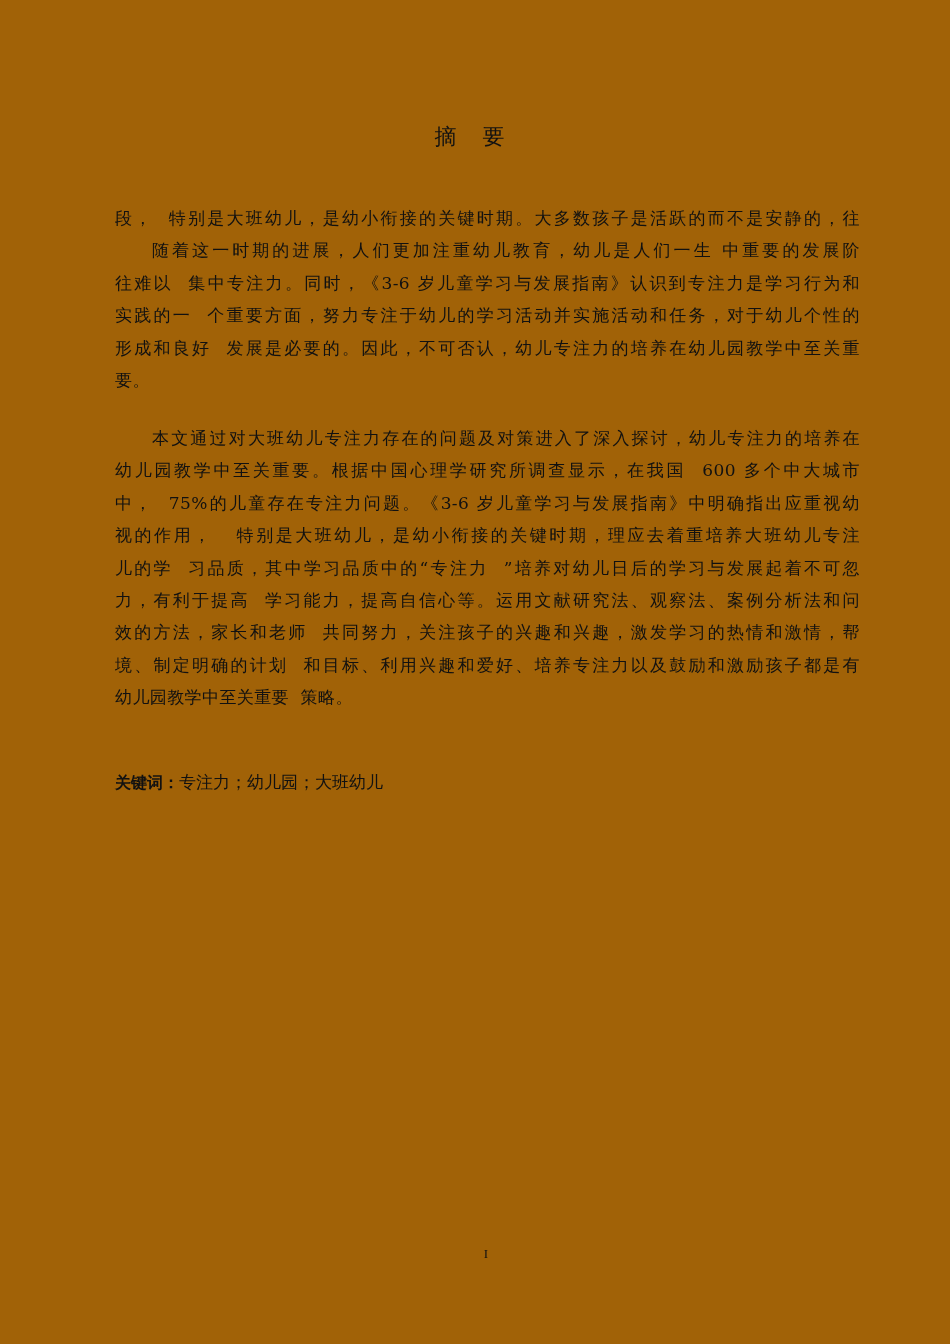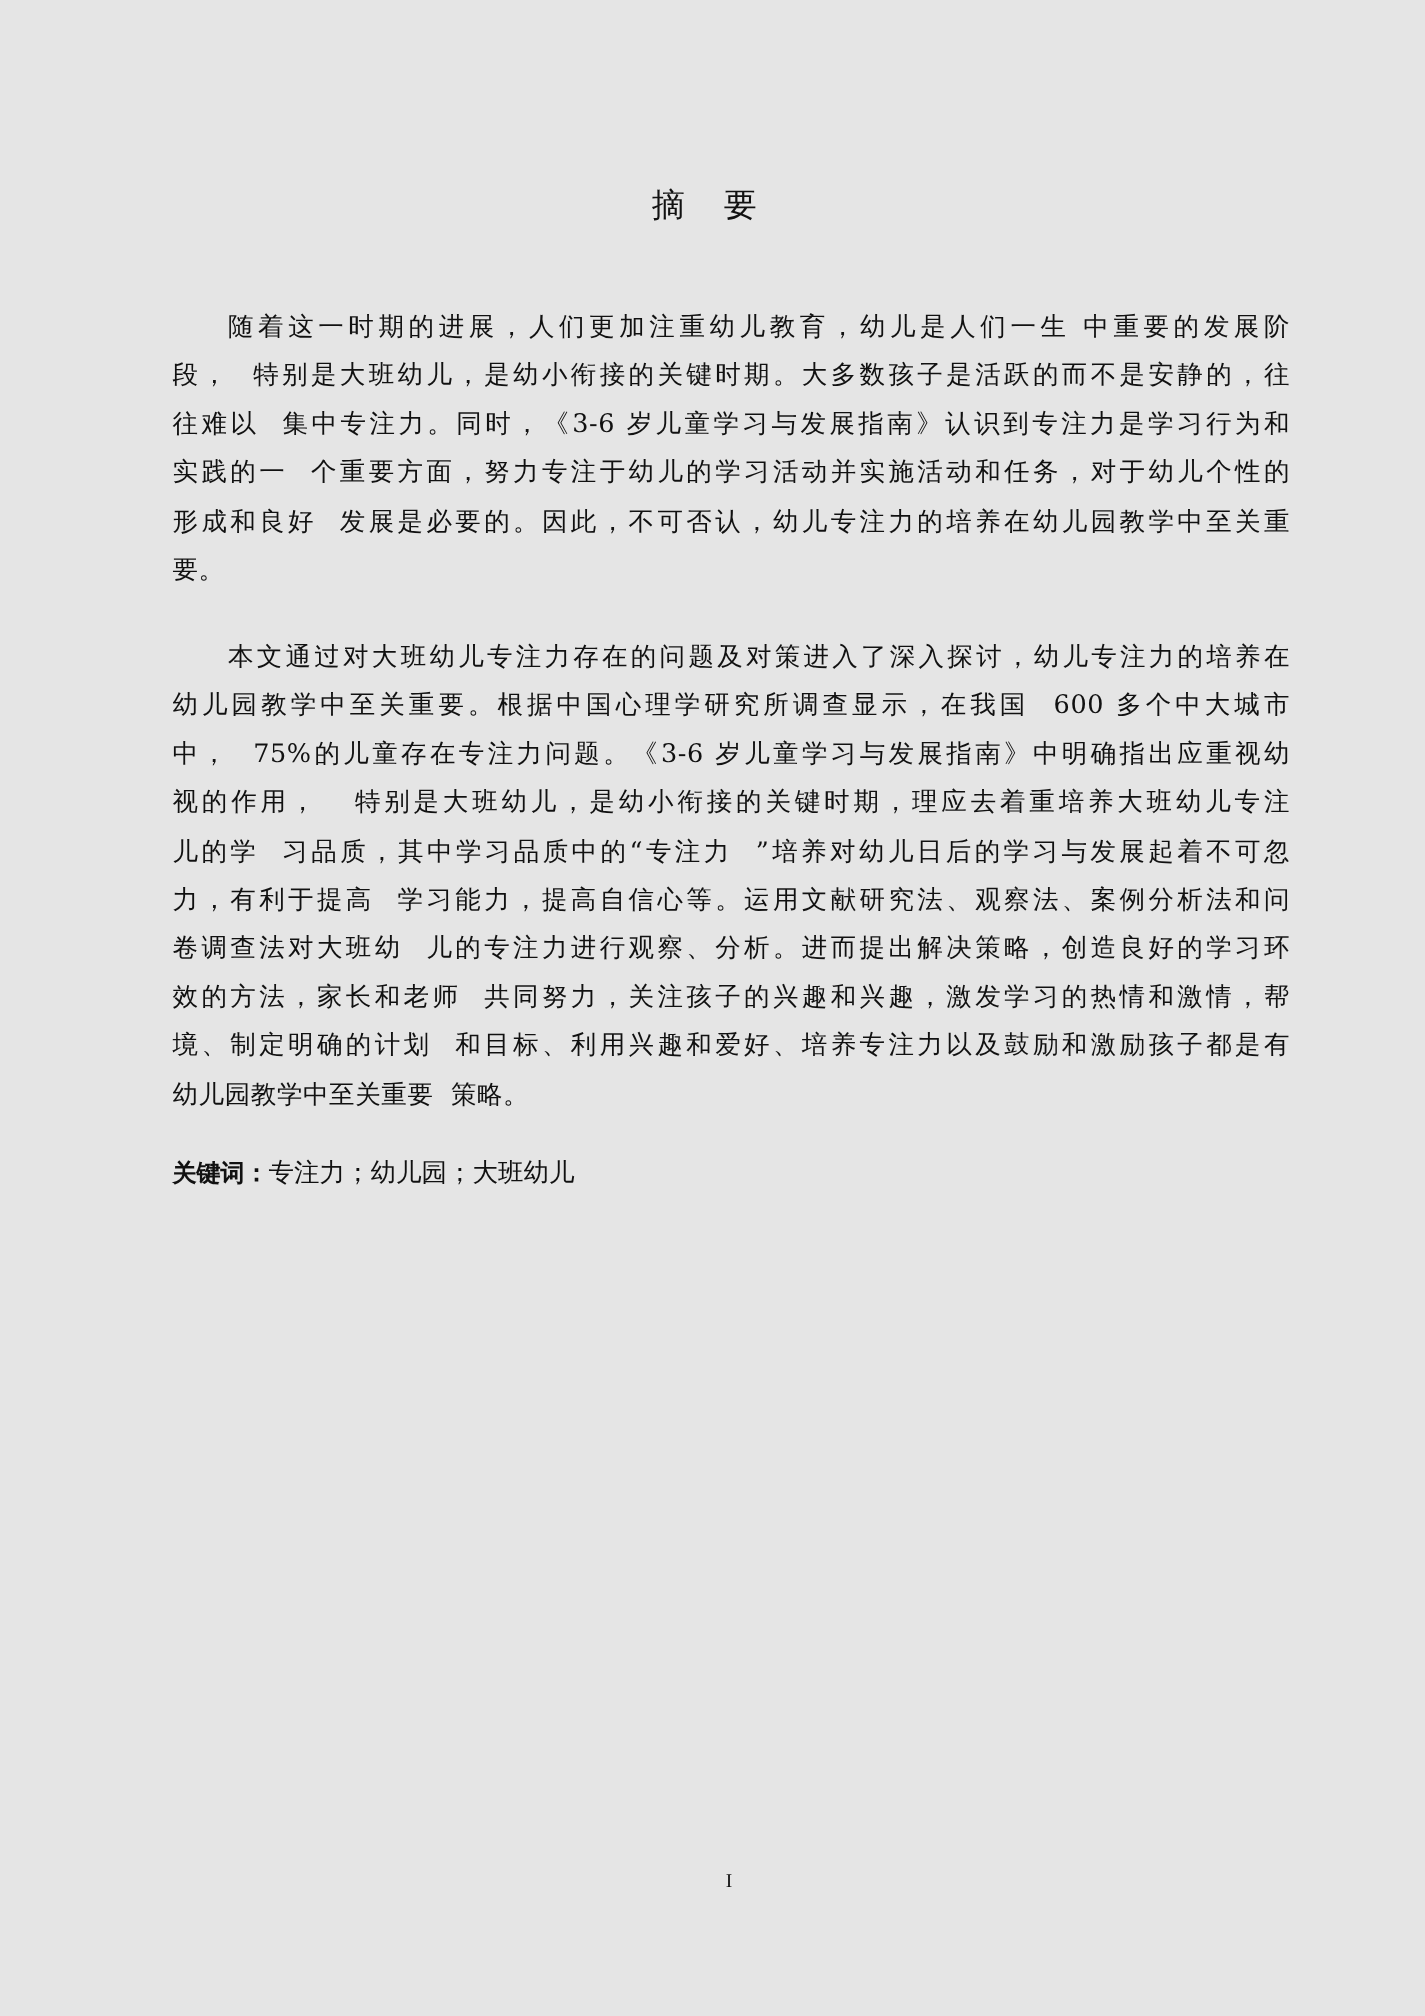--- a/index.html
+++ b/index.html
@@ -13,21 +13,21 @@
       position: relative;
       overflow: hidden;
       font-family: "DejaVu Serif", "Liberation Serif", serif;
       color: #111111;
     }
     .page {
       position: absolute;
       left: 0; top: 0;
       width: 950px;
       height: 1344px;
-      background: #e5e5e5;
+      background: #a16207;
     }
     .title {
       position: absolute;
       top: 122px;
       left: 0;
       width: 965px;
       text-align: center;
       font-family: "DejaVu Sans", "Liberation Sans", sans-serif;
       font-size: 22px;
       letter-spacing: 26px;
@@ -80,36 +80,35 @@
     }
   </style>
 </head>
 <body>
 
 <div class="page">
 
   <div class="title">摘要</div>
 
   <div class="body-block para1">
+    <div class="line">段，  特别是大班幼儿，是幼小衔接的关键时期。大多数孩子是活跃的而不是安静的，往</div>
     <div class="line indent">随着这一时期的进展，人们更加注重幼儿教育，幼儿是人们一生 中重要的发展阶</div>
-    <div class="line">段，  特别是大班幼儿，是幼小衔接的关键时期。大多数孩子是活跃的而不是安静的，往</div>
     <div class="line">往难以  集中专注力。同时，《3-6 岁儿童学习与发展指南》认识到专注力是学习行为和</div>
     <div class="line">实践的一  个重要方面，努力专注于幼儿的学习活动并实施活动和任务，对于幼儿个性的</div>
     <div class="line">形成和良好  发展是必要的。因此，不可否认，幼儿专注力的培养在幼儿园教学中至关重</div>
     <div class="line last">要。</div>
   </div>
 
   <div class="body-block para2">
     <div class="line indent">本文通过对大班幼儿专注力存在的问题及对策进入了深入探讨，幼儿专注力的培养在</div>
     <div class="line">幼儿园教学中至关重要。根据中国心理学研究所调查显示，在我国  600 多个中大城市</div>
     <div class="line">中，  75%的儿童存在专注力问题。《3-6 岁儿童学习与发展指南》中明确指出应重视幼</div>
     <div class="line">视的作用，   特别是大班幼儿，是幼小衔接的关键时期，理应去着重培养大班幼儿专注</div>
     <div class="line">儿的学  习品质，其中学习品质中的“专注力  ”培养对幼儿日后的学习与发展起着不可忽</div>
     <div class="line">力，有利于提高  学习能力，提高自信心等。运用文献研究法、观察法、案例分析法和问</div>
-    <div class="line">卷调查法对大班幼  儿的专注力进行观察、分析。进而提出解决策略，创造良好的学习环</div>
     <div class="line">效的方法，家长和老师  共同努力，关注孩子的兴趣和兴趣，激发学习的热情和激情，帮</div>
     <div class="line">境、制定明确的计划  和目标、利用兴趣和爱好、培养专注力以及鼓励和激励孩子都是有</div>
     <div class="line last">幼儿园教学中至关重要  策略。</div>
   </div>
 
   <div class="keywords"><span class="kw-label">关键词：</span><span class="kw-value">专注力；幼儿园；大班幼儿</span></div>
 
   <div class="page-number">I</div>
 
 </div>

